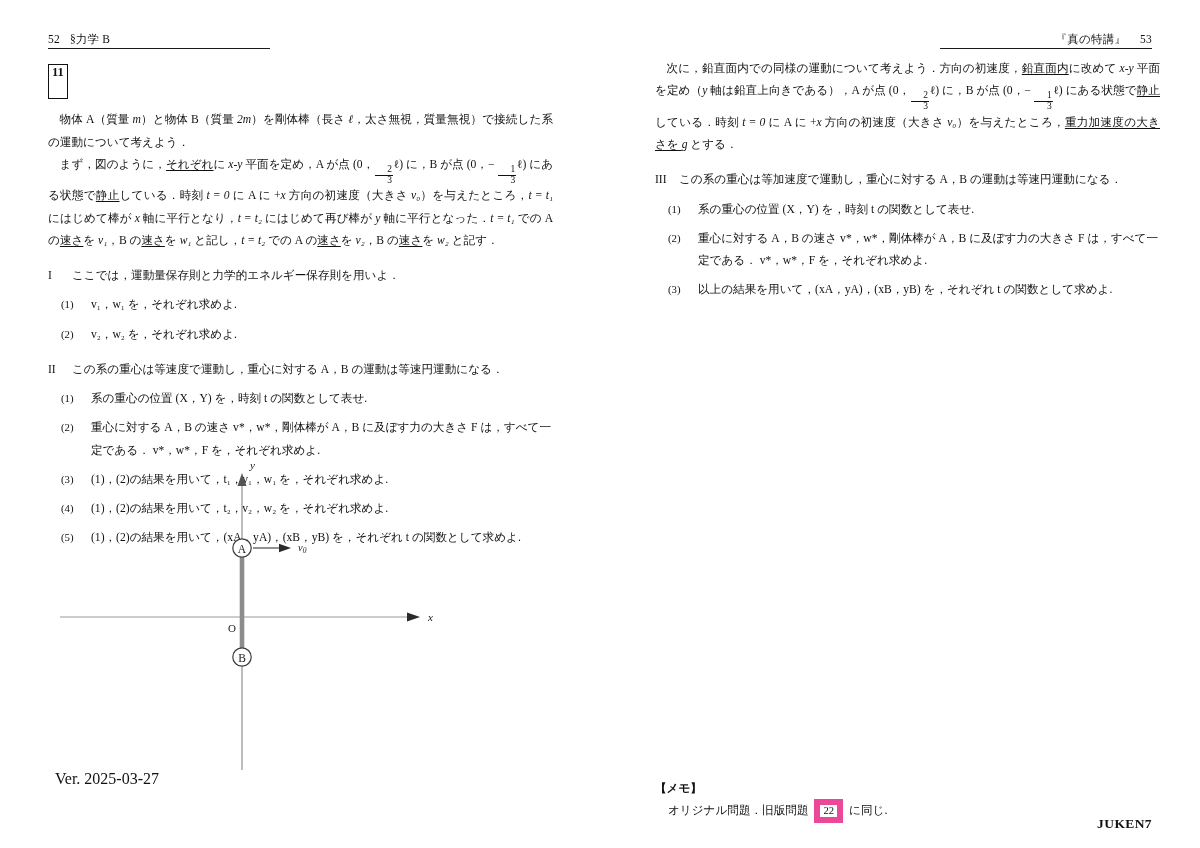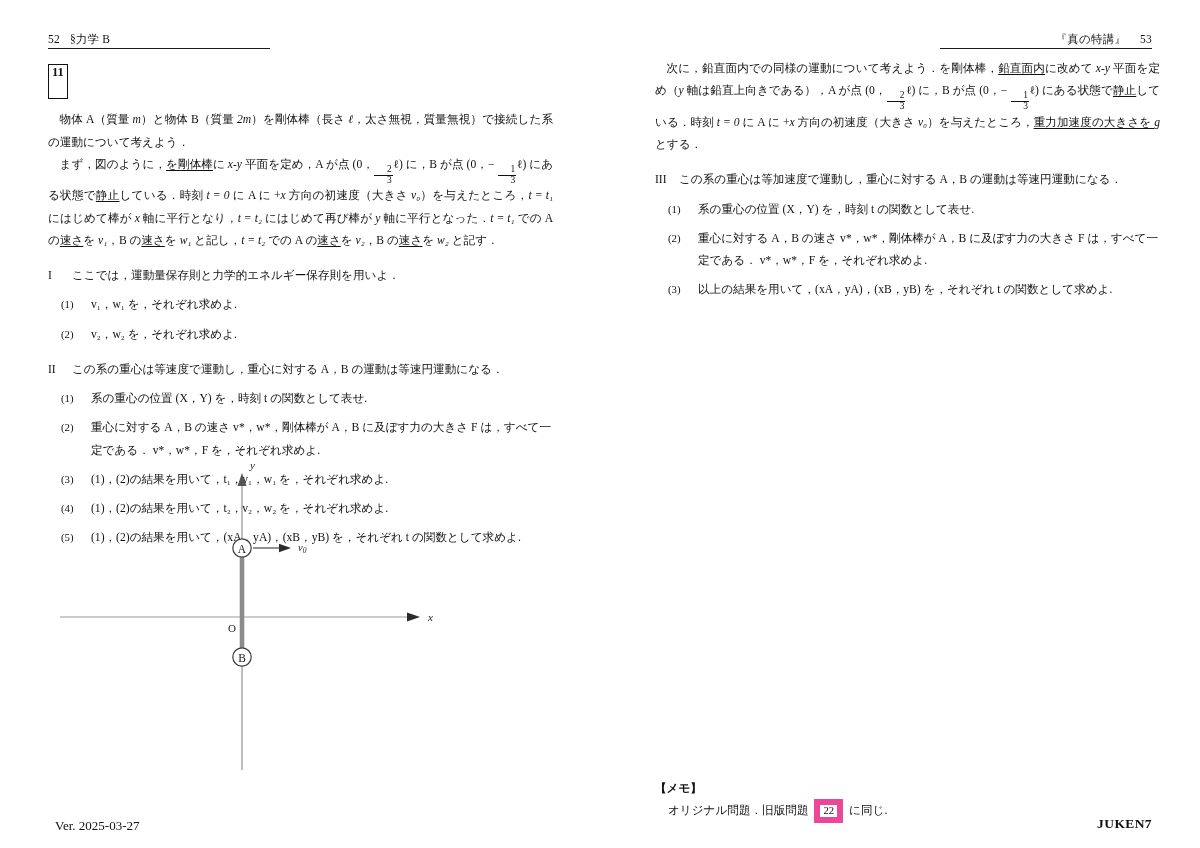--- a/index.html
+++ b/index.html
@@ -159,22 +159,22 @@
     font-size: 10.6px;
     line-height: 1.18;
     margin: 0 2px;
     font-family: "Liberation Serif", serif;
   }
 
   
   .foot-left {
     position: absolute;
     left: 55px;
-    top: 818px;
-    font-size: 13px;
+    top: 770px;
+    font-size: 16px;
   }
   .foot-right {
     position: absolute;
     right: 48px;
     top: 816px;
     font-size: 13.5px;
     font-weight: 700;
     letter-spacing: .4px;
     font-family: "Liberation Serif", serif;
   }
@@ -195,21 +195,21 @@
   <div class="head-rule head-rule-right"></div>
 
   <div class="col col-left">
 
     <div class="prob-head">
       <span class="prob-num">11</span>
     </div>
 
     <p class="body indent"><span>物体 A（質量 </span><i class="m">m</i><span>）と物体 B（質量 </span><i class="m">2m</i><span>）を剛体棒（長さ </span><i class="m">ℓ</i><span>，太さ無視，質量無視）で接続した系の運動について考えよう．</span></p>
 
-    <p class="body indent"><span>まず，図のように，</span><span class="u">を剛体棒</span><span>に </span><i class="m">x-y</i><span> 平面を定め，A が点 (0，</span><span class="frac">
+    <p class="body indent"><span>まず，図のように，</span><span class="u">それぞれ</span><span>に </span><i class="m">x-y</i><span> 平面を定め，A が点 (0，</span><span class="frac">
           <span class="num">2</span>
           <span class="den">3</span>
         </span><span>ℓ) に，B が点 (0，− </span><span class="frac">
           <span class="num">1</span>
           <span class="den">3</span>
         </span><span>ℓ) にある状態で</span><span class="u">静止</span><span>している．時刻 </span><i class="m">t = 0</i><span> に A に +</span><i class="m">x</i><span> 方向の初速度（大きさ </span><i class="m">v₀</i><span>）を与えたところ，</span><i class="m">t = t₁</i><span> にはじめて棒が </span><i class="m">x</i><span> 軸に平行となり，</span><i class="m">t = t₂</i><span> にはじめて再び棒が </span><i class="m">y</i><span> 軸に平行となった．</span><i class="m">t = t₁</i><span> での A の</span><span class="u">速さ</span><span>を </span><i class="m">v₁</i><span>，B の</span><span class="u">速さ</span><span>を </span><i class="m">w₁</i><span> と記し，</span><i class="m">t = t₂</i><span> での A の</span><span class="u">速さ</span><span>を </span><i class="m">v₂</i><span>，B の</span><span class="u">速さ</span><span>を </span><i class="m">w₂</i><span> と記す．</span></p>
 
     <div class="sec">
       <div class="sec-mark">I</div>
       <div class="sec-body">ここでは，運動量保存則と力学的エネルギー保存則を用いよ．</div>
@@ -244,21 +244,21 @@
       <div class="item-body">(1)，(2)の結果を用いて，t₂，v₂，w₂ を，それぞれ求めよ.</div>
     </div>
     <div class="item">
       <div class="item-mark">(5)</div>
       <div class="item-body">(1)，(2)の結果を用いて，(xA，yA)，(xB，yB) を，それぞれ t の関数として求めよ.</div>
     </div>
   </div>
 
   <div class="col col-right">
 
-    <p class="body indent"><span>次に，鉛直面内での同様の運動について考えよう．を剛体棒，</span><span class="u">鉛直面内</span><span>に改めて </span><i class="m">x-y</i><span> 平面を定め（</span><i class="m">y</i><span> 軸は鉛直上向きである），A が点 (0，</span><span class="frac">
+    <p class="body indent"><span>次に，鉛直面内での同様の運動について考えよう．方向の初速度，</span><span class="u">鉛直面内</span><span>に改めて </span><i class="m">x-y</i><span> 平面を定め（</span><i class="m">y</i><span> 軸は鉛直上向きである），A が点 (0，</span><span class="frac">
           <span class="num">2</span>
           <span class="den">3</span>
         </span><span>ℓ) に，B が点 (0，− </span><span class="frac">
           <span class="num">1</span>
           <span class="den">3</span>
         </span><span>ℓ) にある状態で</span><span class="u">静止</span><span>している．時刻 </span><i class="m">t = 0</i><span> に A に +</span><i class="m">x</i><span> 方向の初速度（大きさ </span><i class="m">v₀</i><span>）を与えたところ，</span><span class="u">重力加速度の大きさを </span><i class="m">g</i><span> とする．</span></p>
 
     <div class="sec">
       <div class="sec-mark">III</div>
       <div class="sec-body">この系の重心は等加速度で運動し，重心に対する A，B の運動は等速円運動になる．</div>

